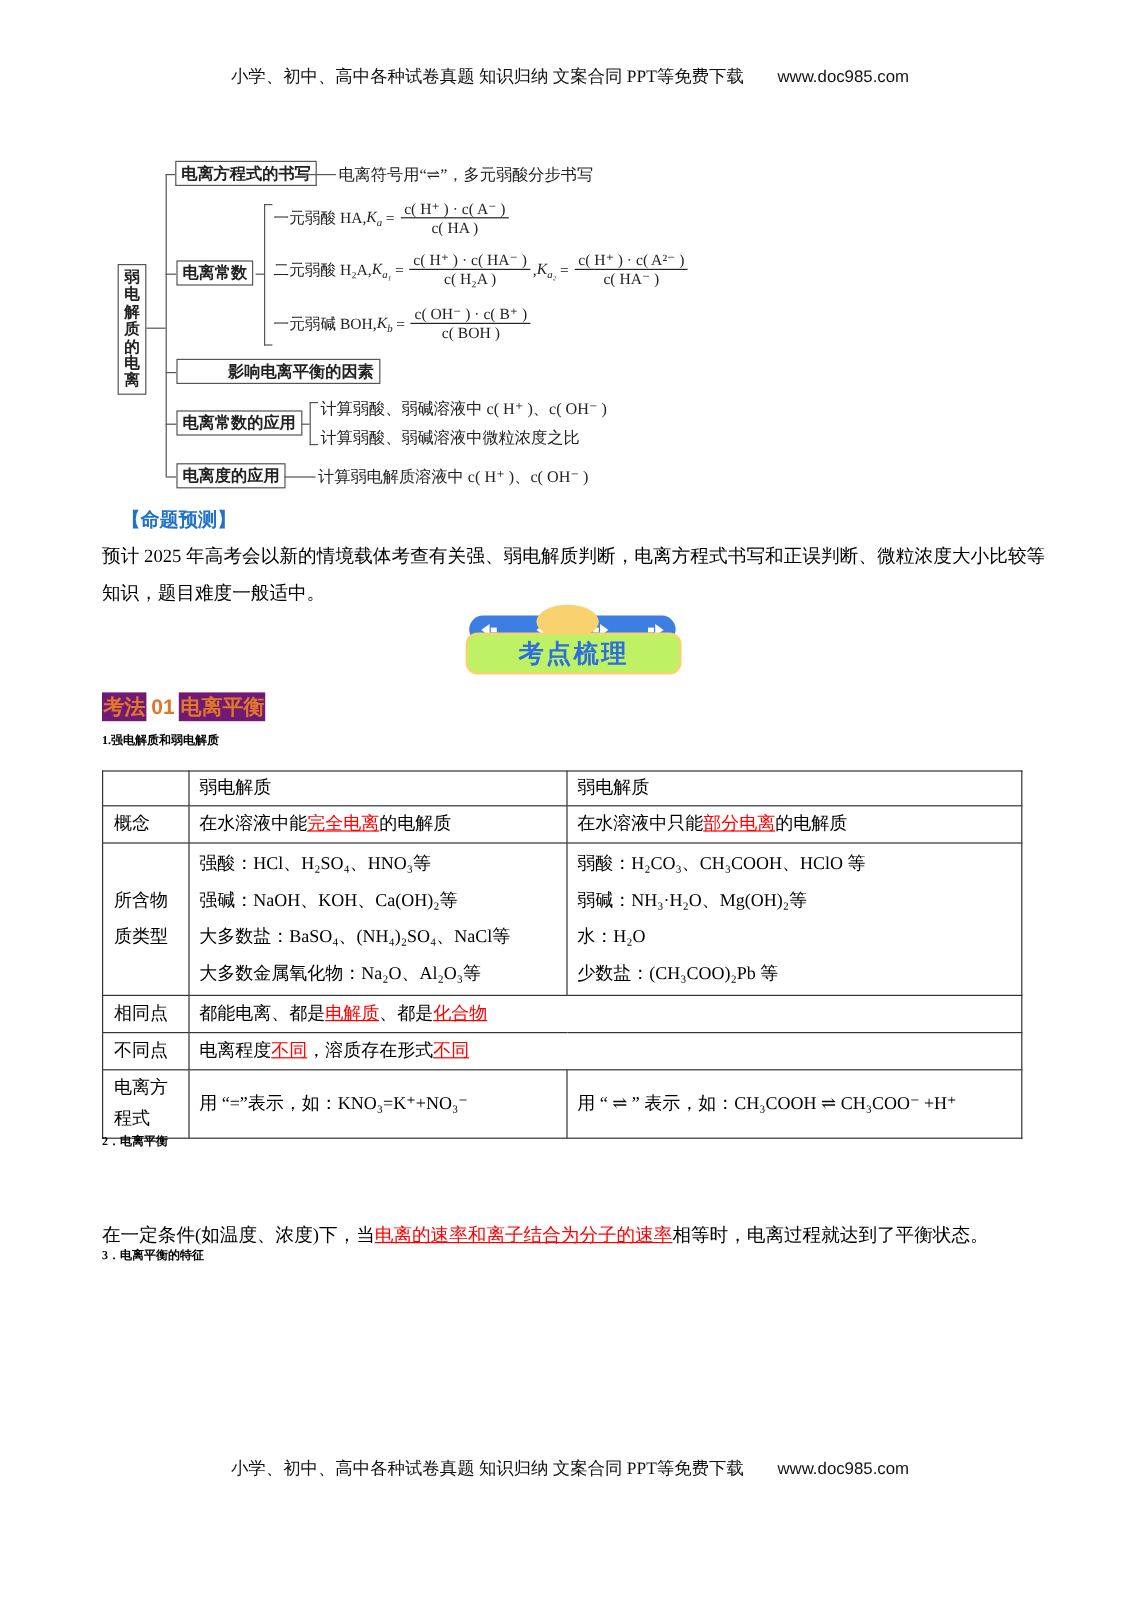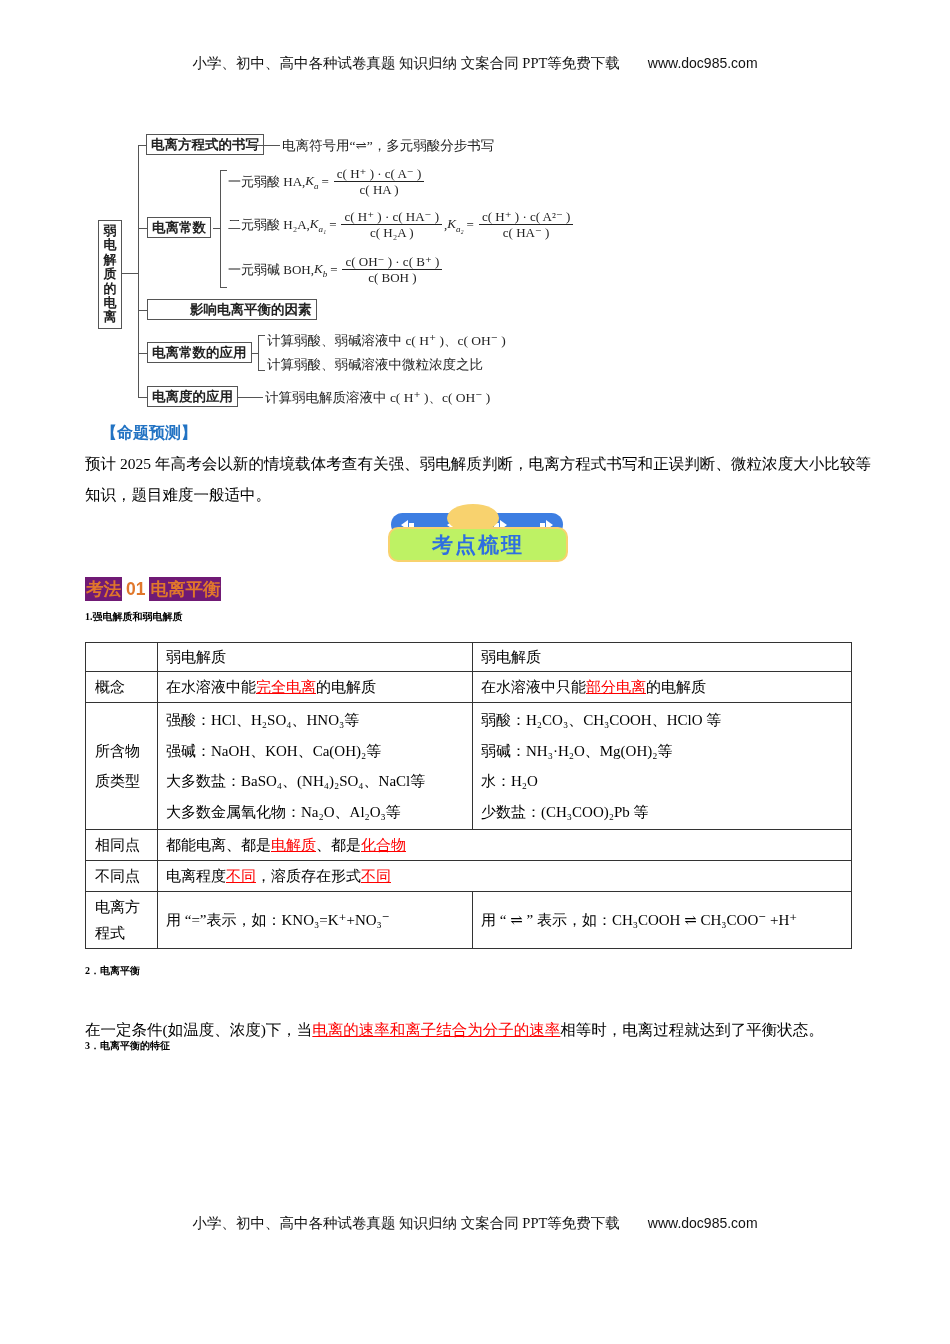--- a/index.html
+++ b/index.html
@@ -208,21 +208,21 @@
       <td colspan="2"><span>电离程度</span><span class="red-u">不同</span><span>，溶质存在形式</span><span class="red-u">不同</span></td>
     </tr>
     <tr style="height:57px;">
       <td class="lbl">电离方程式</td>
       <td>用 “=”表示，如：KNO₃=K⁺+NO₃⁻</td>
       <td style="line-height:28px;">用 “ ⇌ ” 表示，如：CH₃COOH ⇌ CH₃COO⁻ +H⁺</td>
     </tr>
   </tbody>
     </table>
 
-  <div class="abs black-bold" style="left:85px;top:944px;margin-top:20px;">2．电离平衡</div>
+  <div class="abs black-bold" style="left:85px;top:944px;">2．电离平衡</div>
   <div class="abs para" style="left:85px;top:970px;margin-top:44px;">
     <span>在一定条件(如温度、浓度)下，当</span><span class="red-u">电离的速率和离子结合为分子的速率</span><span>相等时，电离过程就达到了平衡状态。</span>
   </div>
 
   <div class="abs black-bold" style="left:85px;top:1039px;">3．电离平衡的特征</div>
 
   <div class="abs runhead" style="top:1214px;">
     <span>小学、初中、高中各种试卷真题 知识归纳 文案合同 PPT等免费下载</span><span class="url">www.doc985.com</span>
   </div>
 

